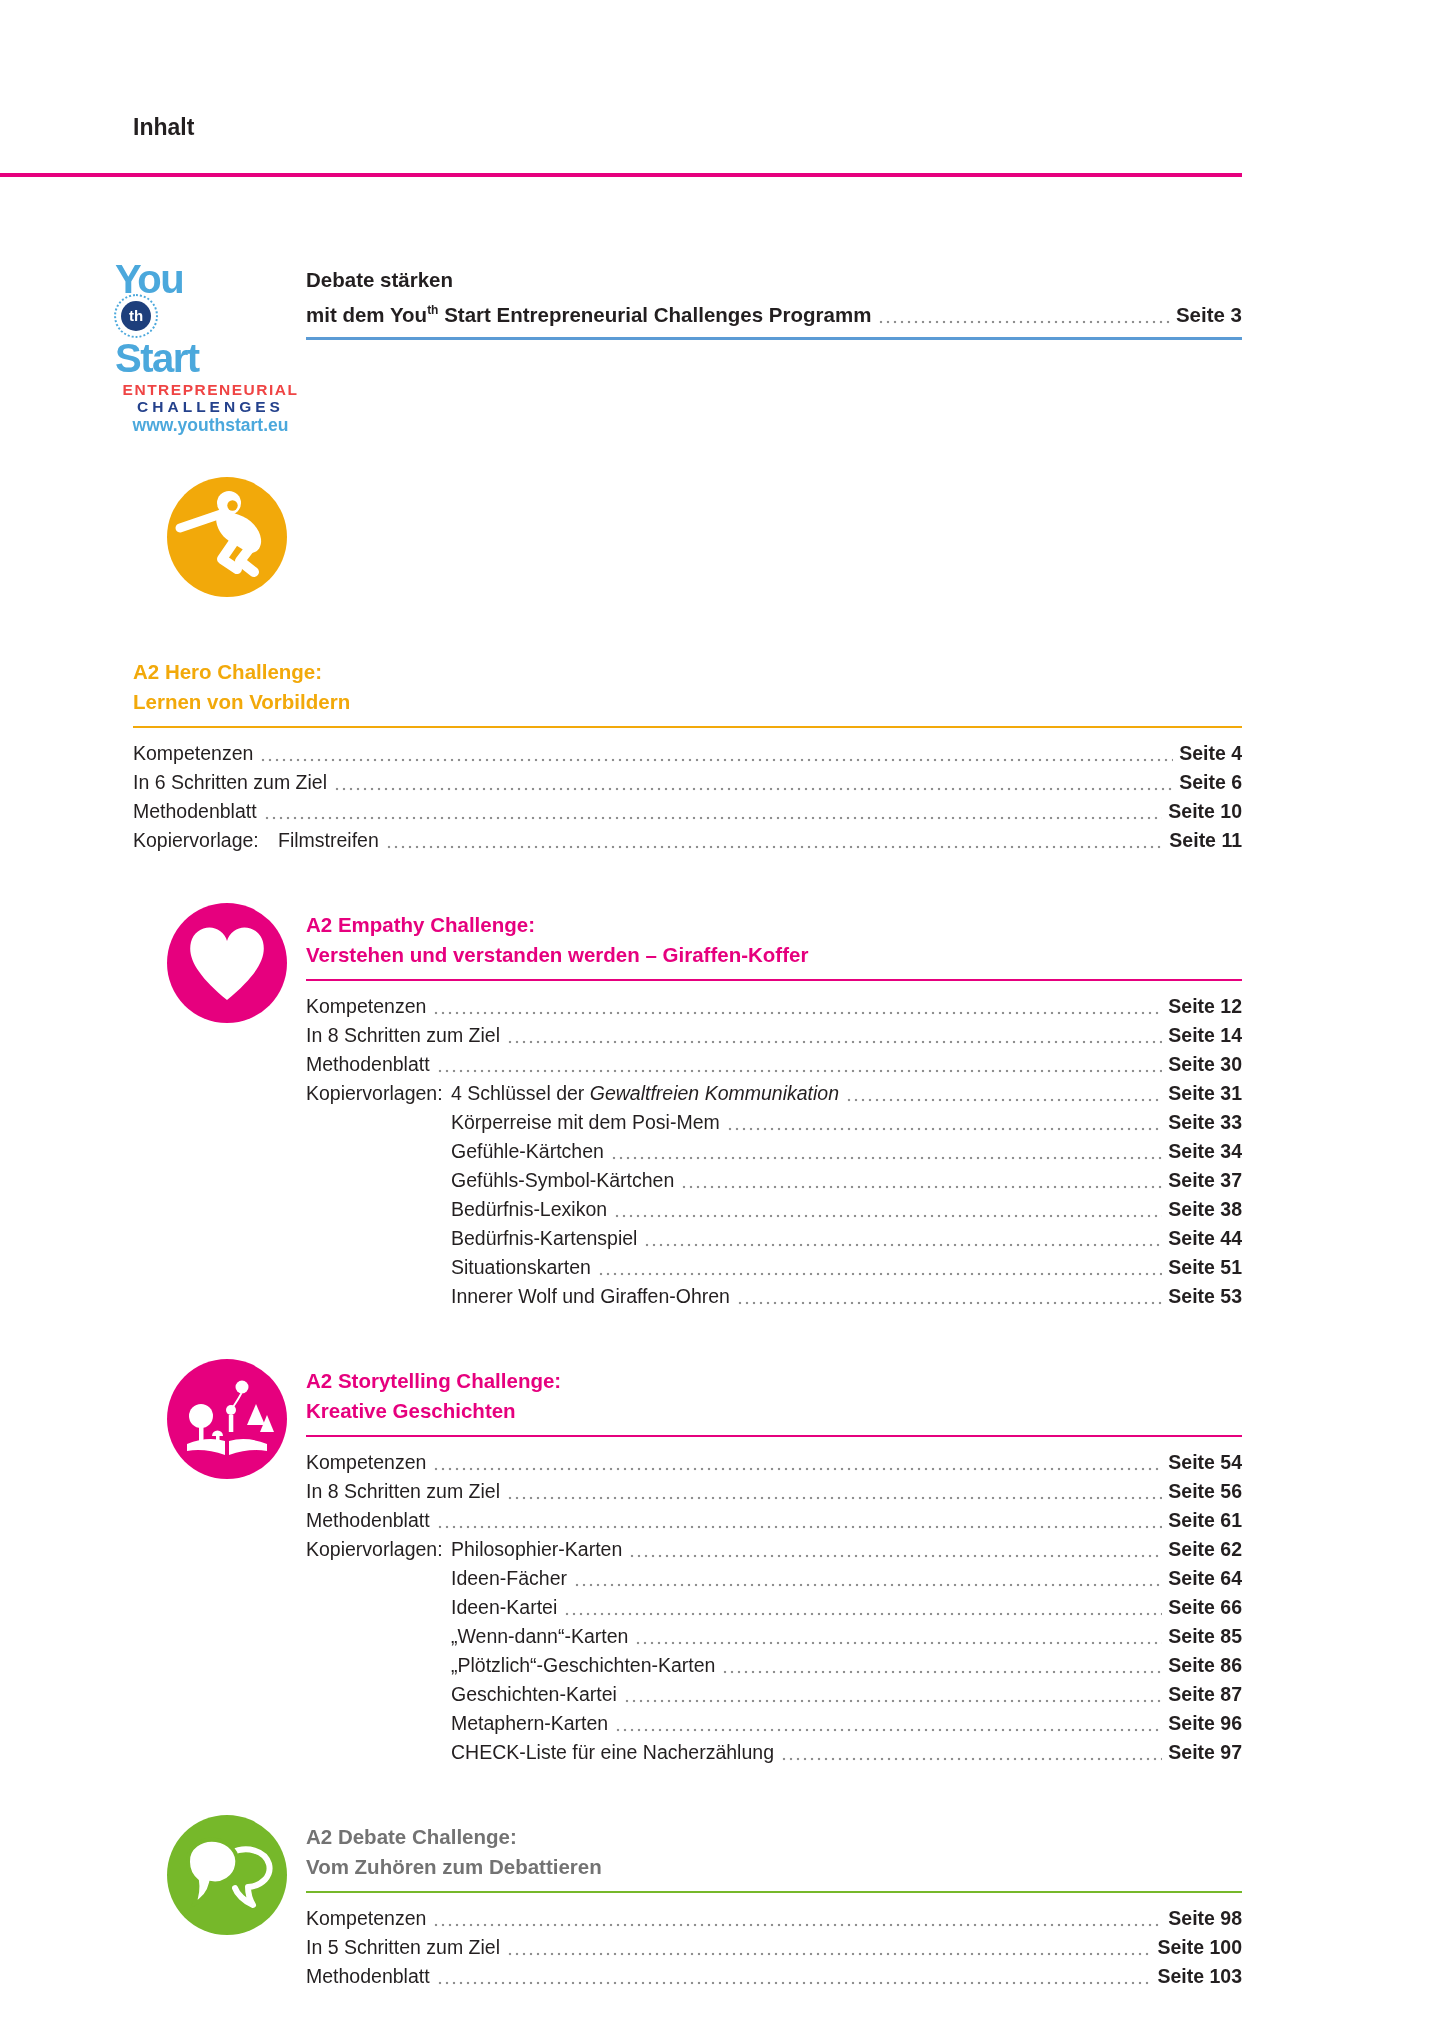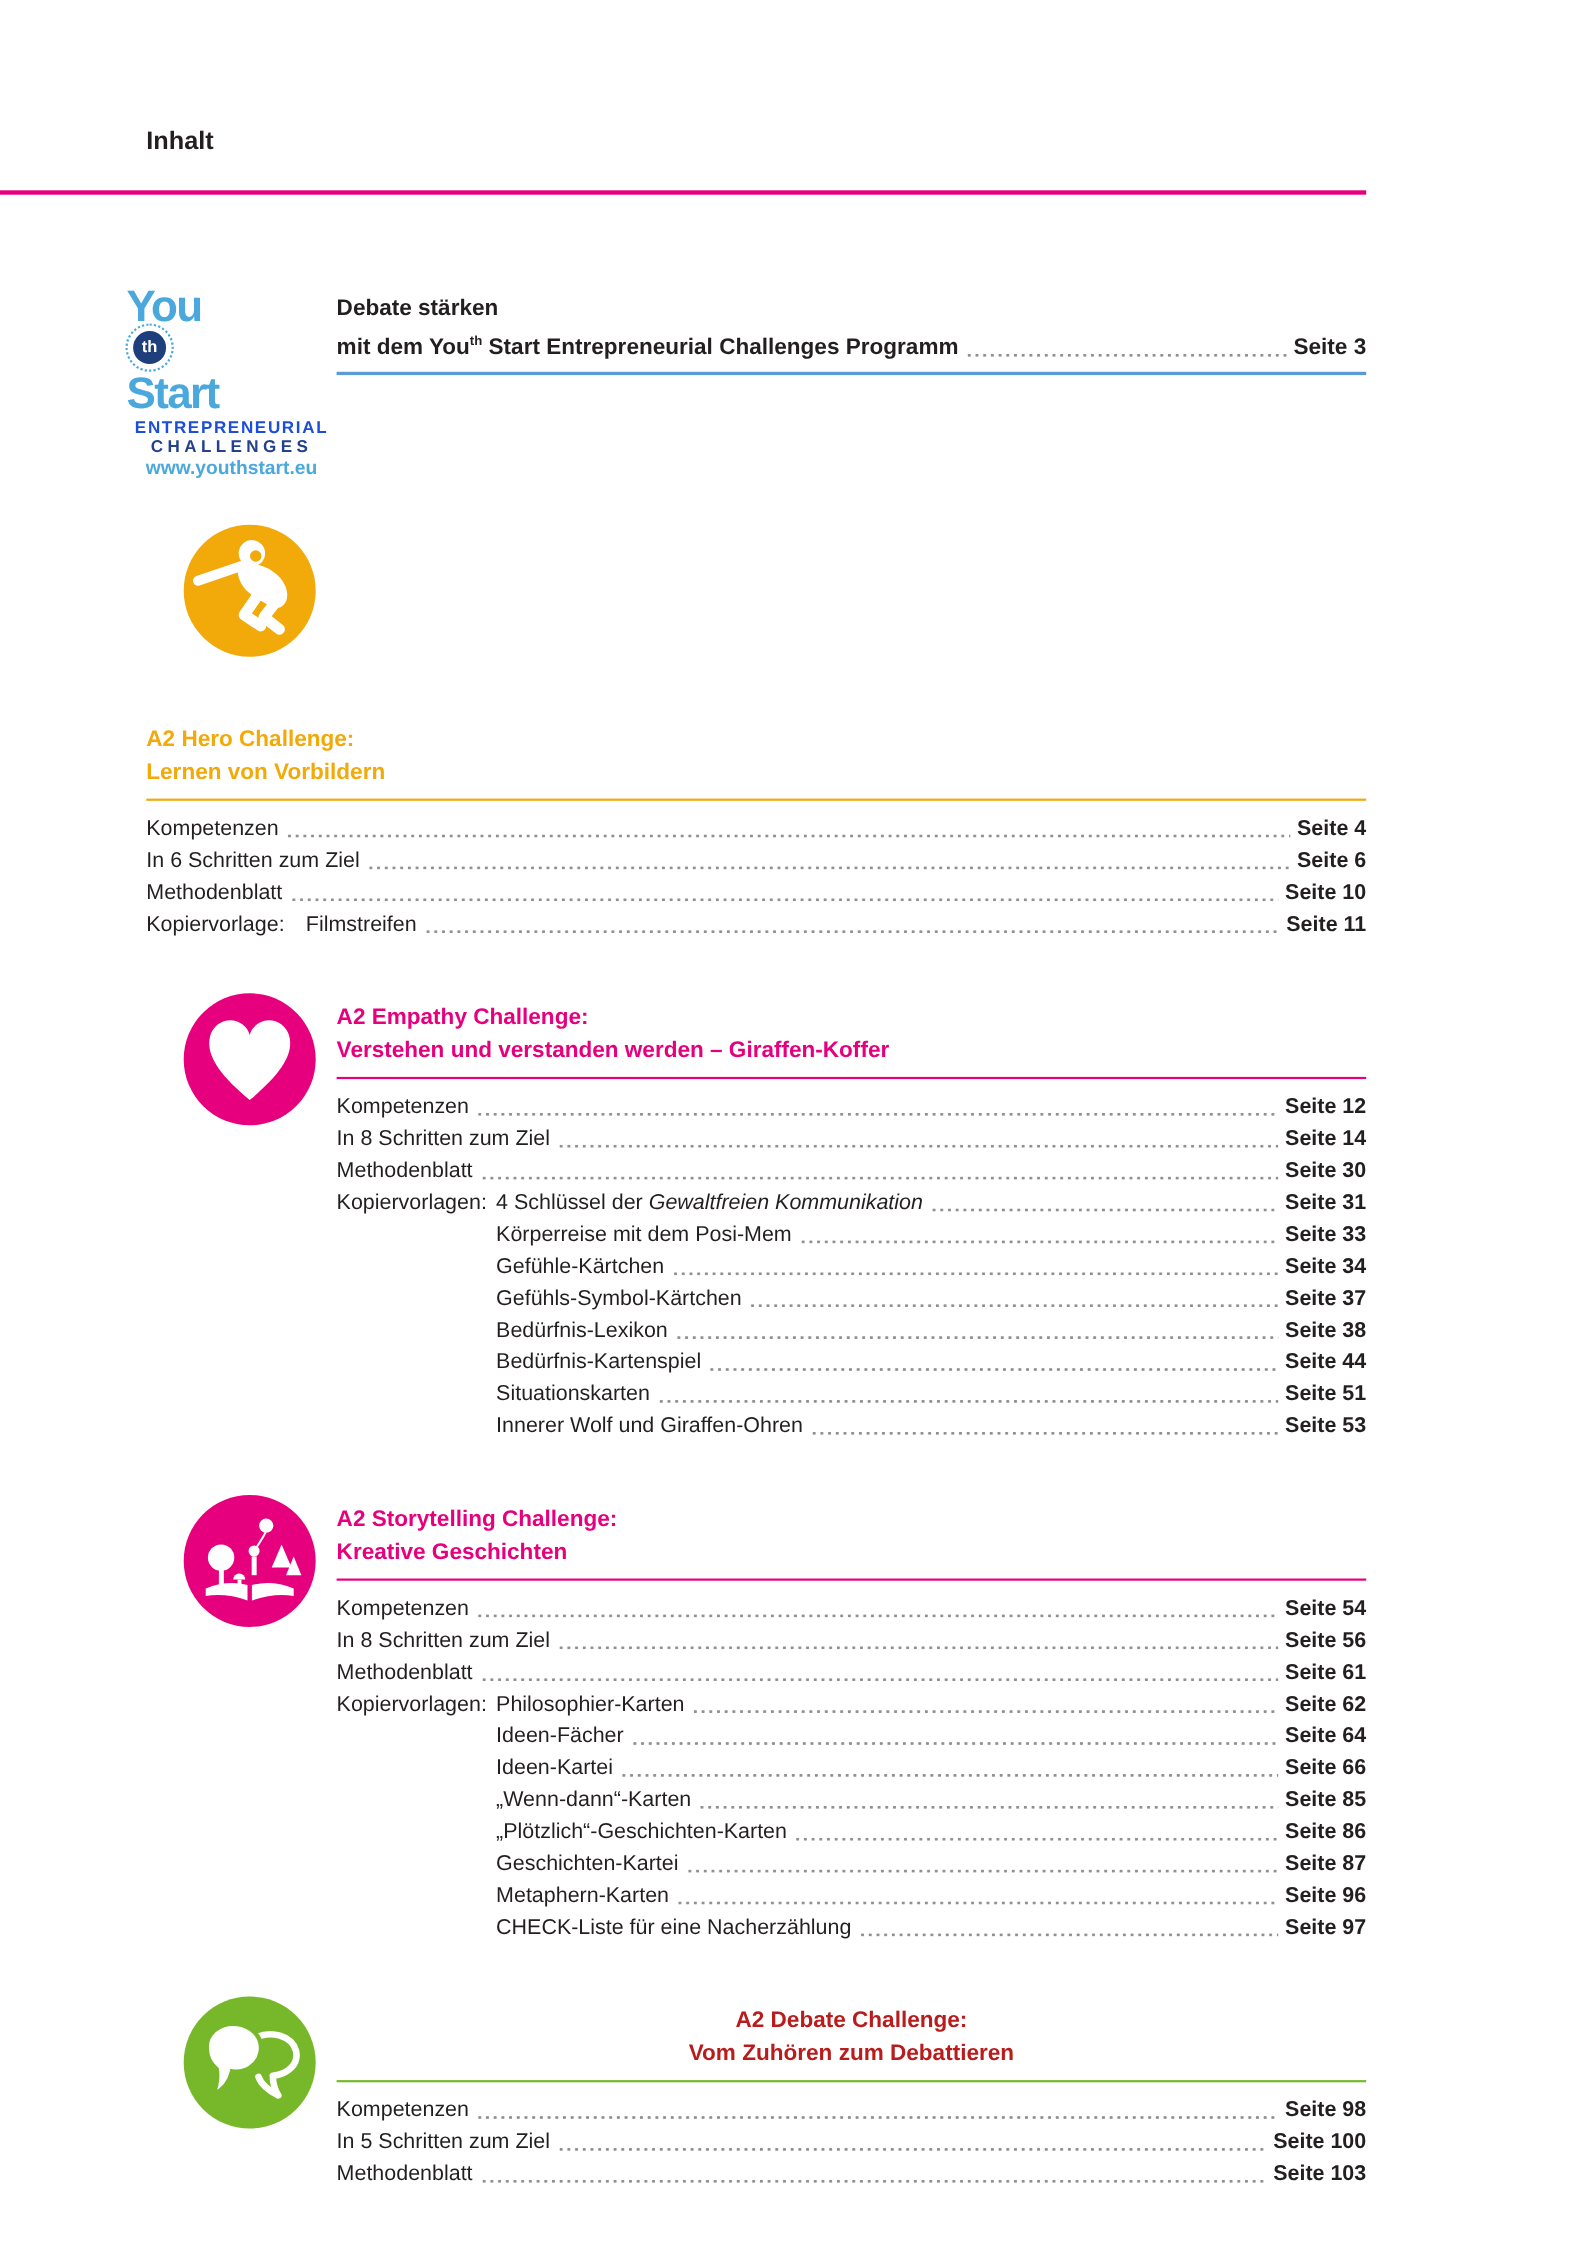--- a/index.html
+++ b/index.html
@@ -15,21 +15,21 @@
 
   
   .intro { display:flex; margin:82px 203px 0 115px; }
   .logo { width:191px; text-align:center; flex:0 0 191px; }
   .logo-word { display:flex; align-items:flex-start; justify-content:center;
                font-weight:bold; font-size:40px; line-height:40px; color:#4BA8DC; letter-spacing:-1.5px;flex-direction:column; }
   .logo-badge-ring { width:40px; height:40px; border:2px dotted #4BA8DC; border-radius:50%;
                      display:flex; align-items:center; justify-content:center; margin:-5px -1px 0; flex:0 0 auto; }
   .logo-badge { width:30px; height:30px; border-radius:50%; background:#1E3F7C; color:#fff;
                 font-size:15px; font-weight:bold; display:flex; align-items:center; justify-content:center; letter-spacing:0; }
-  .logo-sub1 { color:#1d4ed8; font-weight:bold; font-size:15.5px; letter-spacing:1.5px; margin-top:3px; line-height:17px;}
+  .logo-sub1 { color:#ef4444; font-weight:bold; font-size:15.5px; letter-spacing:1.5px; margin-top:3px; line-height:17px;}
   .logo-sub2 { color:#24418C; font-weight:bold; font-size:15.5px; letter-spacing:4px; line-height:17px;}
   .logo-url  { color:#4BA8DC; font-weight:bold; font-size:17.5px; margin-top:1px; line-height:19px;}
 
   .intro-content { flex:1; padding-top:6px; }
   .intro-line1 { font-weight:bold; font-size:20.5px; line-height:30px; }
   .intro-line2 { display:flex; align-items:baseline; font-weight:bold; font-size:20.5px; line-height:30px; }
   .intro-line2 sup { font-size:12px; }
   .intro-rule { height:3px; background:#5B9BD5; margin-top:7px; }
 
   
@@ -305,21 +305,21 @@
     <section class="section">
       <div class="icon-col">
         <div class="badge-circle" style="background: rgb(118, 184, 42); color: rgb(118, 184, 42);">
           <svg viewBox="0 0 120 120" width="120" height="120">
             <path d="M64 38 C80 30 98 36 102 49 C105 61 95 71 81 72 C81 79 83 85 86 90 C77 86 70 79 68 73" fill="none" stroke="#fff" stroke-width="6" stroke-linecap="round" stroke-linejoin="round"></path>
             <path d="M21 47 C20 33 34 23 49 25 C63 27 72 38 70 50 C68 63 55 70 44 68 C42 77 36 85 27 89 C30 81 31 72 30 66 C24 61 21 54 21 47 Z" fill="#fff" stroke="currentColor" stroke-width="4"></path>
           </svg>
         </div>
       </div>
       <div class="content">
-        <div class="sec-title" style="color: #b91c1c; text-align: center;">
+        <div class="sec-title" style="color: #737373;">
           <div>A2 Debate Challenge:</div>
           <div>Vom Zuhören zum Debattieren</div>
         </div>
         <div class="sec-rule" style="background: rgb(118, 184, 42);"></div>
         <div class="entries">
           <div class="row">
             <span class="txt">Kompetenzen</span>
             <span class="dots"></span>
             <span class="page-num">Seite 98</span>
           </div>

